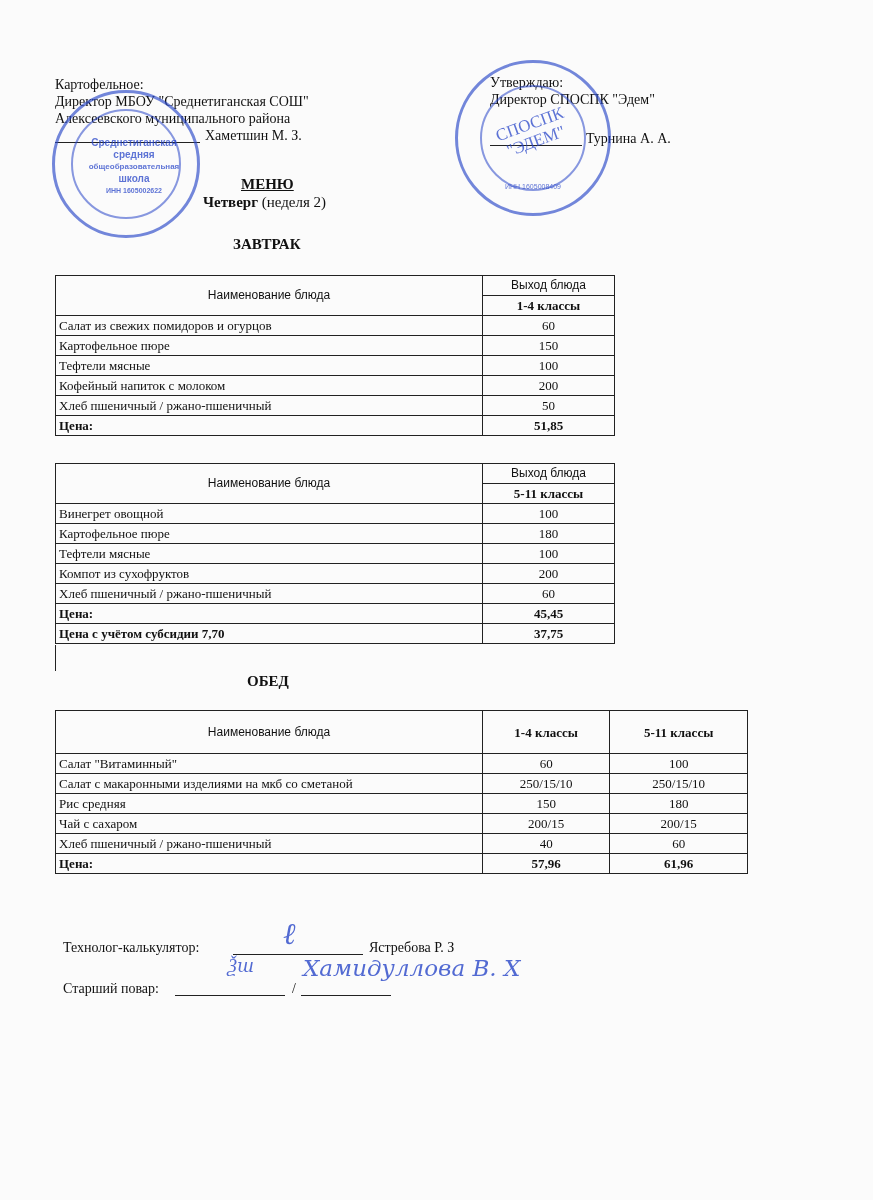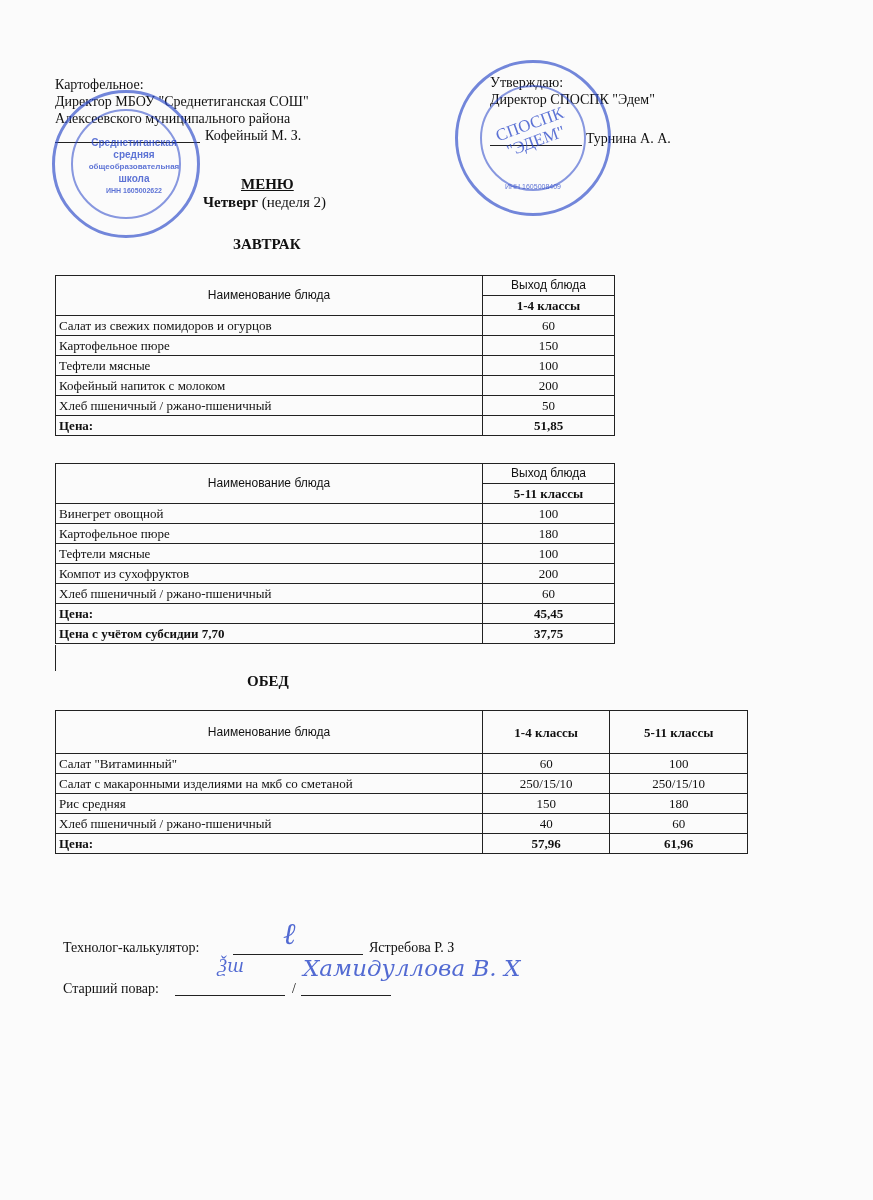--- a/index.html
+++ b/index.html
@@ -24,21 +24,21 @@
 </style>
 </head>
 <body>
 
 <div class="abs hdr" style="left:55px; top:76px;">
   <div>Картофельное:</div>
   <div>Директор МБОУ "Среднетиганская СОШ"</div>
   <div>Алексеевского муниципального района</div>
   <div style="position:relative; height:17px;">
     <span class="line" style="left:0; width:145px; top:15px;"></span>
-    <span style="position:absolute; left:150px;">Кофейный М. З.</span>
+    <span style="position:absolute; left:150px;">Хаметшин М. З.</span>
   </div>
 </div>
 
 <div class="stamp" style="left:52px; top:90px; width:142px; height:142px;">
   <div class="inner" style="left:16px; top:16px; width:106px; height:106px;"></div>
   <div class="stamp-text" style="left:20px; top:44px; width:118px; font-size:10px; line-height:12px;">
     <div>Среднетиганская</div>
     <div>средняя</div>
     <div style="font-size:8px;">общеобразовательная</div>
     <div>школа</div>
@@ -166,20 +166,25 @@
         <td>Салат с макаронными изделиями на мкб со сметаной</td>
         <td class="num">250/15/10</td>
         <td class="num">250/15/10</td>
       </tr>
   <tr>
         <td>Рис средняя</td>
         <td class="num">150</td>
         <td class="num">180</td>
       </tr>
   <tr>
+        <td>Чай с сахаром</td>
+        <td class="num">200/15</td>
+        <td class="num">200/15</td>
+      </tr>
+  <tr>
         <td>Хлеб пшеничный / ржано-пшеничный</td>
         <td class="num">40</td>
         <td class="num">60</td>
       </tr>
   <tr>
         <td class="b">Цена:</td>
         <td class="num b">57,96</td>
         <td class="num b">61,96</td>
       </tr>
 </tbody>
@@ -192,14 +197,14 @@
     <span style="position:absolute; left:306px;">Ястребова Р. З</span>
   </div>
   <div style="position:relative; height:17px;margin-top:24px;">
     <span>Старший повар:</span>
     <span class="line" style="left:112px; width:110px; top:15px;"></span>
     <span style="position:absolute; left:229px;">/</span>
     <span class="line" style="left:238px; width:90px; top:15px;"></span>
   </div>
 </div>
 <div class="sig" style="left:283px; top:916px; font-size:30px;">ℓ</div>
-<div class="sig" style="left:218px; top:955px; font-size:18px;">Ѯш</div>
+<div class="sig" style="left:228px; top:955px; font-size:18px;">Ѯш</div>
 <div class="sig" style="left:303px; top:955px; font-size:23px;">Хамидуллова В. Х</div>
 
 </body></html>

